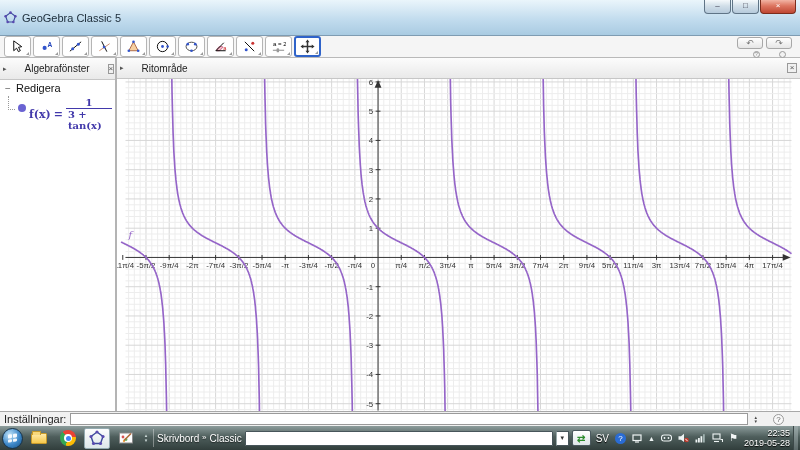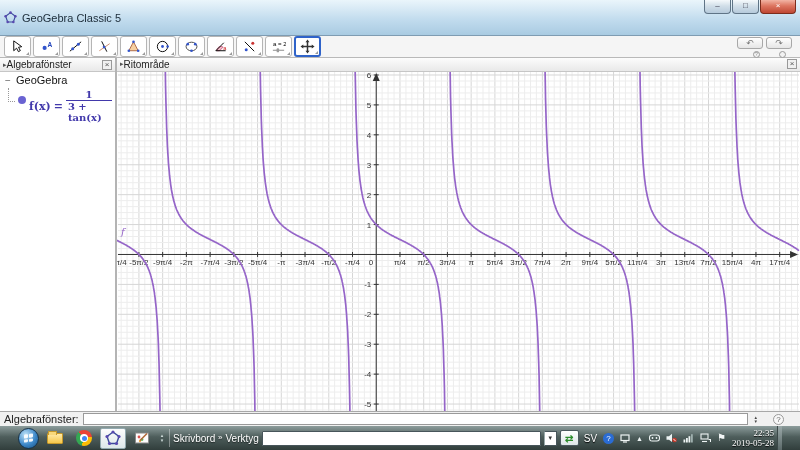--- a/index.html
+++ b/index.html
@@ -33,22 +33,22 @@
     border-left:3px solid transparent; border-bottom:3px solid #9a9a9a; }
   .undo-redo { position:absolute; top:1px; right:8px; display:flex; gap:3px; }
   .ur-btn { width:26px; height:12px; border:1px solid #a8a8a8; border-radius:3px;
     background:linear-gradient(#ffffff,#e6e6e6); font-size:9px; line-height:10px; text-align:center; color:#777; }
   .mini-icons { position:absolute; top:15px; right:14px; display:flex; gap:19px; }
   .mini { width:7px; height:7px; border:1px solid #9a9a9a; border-radius:50%;
     font-size:5px; line-height:5px; text-align:center; color:#888; background:#f2f2f2; }
 
   
   .main { display:flex; height:353px; }
-  .panel-head { height:14px; background:linear-gradient(#fcfcfc,#e9e9e9); border-bottom:1px solid #c6c6c6;
-    display:flex; align-items:center; font-size:10px; color:#222; padding:0 3px; gap:0; }
+  .panel-head { height:22px; background:linear-gradient(#fcfcfc,#e9e9e9); border-bottom:1px solid #c6c6c6;
+    display:flex; align-items:center; font-size:10px; color:#222; padding:0 3px; gap:18px; }
   .ph-arrow { font-size:7px; color:#555; }
   .ph-close { margin-left:auto; width:10px; height:10px; border:1px solid #999; background:#f0f0f0;
     font-size:8px; line-height:8px; text-align:center; color:#555; }
   .algebra { width:117px; border-right:2px solid #b4b4b4; background:#fff; display:flex; flex-direction:column; }
   .algebra-body { padding:2px 3px; font-size:11px; color:#111; }
   .group-row { display:flex; align-items:center; gap:4px; padding-left:2px; }
   .collapse { color:#666; font-size:10px; width:7px; }
   .func-row { display:flex; align-items:flex-start; gap:3px; margin-top:2px; }
   .tree-elbow { width:8px; height:14px; border-left:1px dotted #999; border-bottom:1px dotted #999;
     margin-left:5px; }
@@ -66,21 +66,21 @@
     align-items:center; font-size:11px; gap:4px; padding:0 0 0 4px; }
   .inputbar label { color:#222; font-size:11px; }
   .cmd-input { flex:1; height:12px; border:1px solid #9a9a9a; background:#fff; font-size:10px; padding:0 2px; }
   .spin { display:flex; flex-direction:column; font-size:5px; line-height:4px; color:#444; margin-left:2px; }
   .help-btn { width:11px; height:11px; border:1px solid #999; border-radius:50%; font-size:8px; line-height:9px;
     text-align:center; color:#666; background:#f8f8f8; margin:0 16px 0 12px; flex:none; }
 
   
   .taskbar { height:24px; background:linear-gradient(#90a0a0 0%,#55656563 10%,#4e5d5d 45%,#323f3e 100%),#44514f;
     background:linear-gradient(#8d9d9c,#4e5e5c 45%,#313e3c); display:flex; align-items:center;
-    padding:0 18px; gap:3px; }
+    padding:0 2px; gap:3px; }
   .orb { width:21px; height:21px; border-radius:50%; border:1px solid #16324a;
     background:radial-gradient(circle at 35% 30%, #bfe3f8, #3d88c9 55%, #17507f);
     display:flex; align-items:center; justify-content:center; flex:none; }
   .orb-flag { width:9px; height:8px; display:grid; grid-template-columns:1fr 1fr; gap:1px; transform:skewY(-8deg); }
   .orb-flag i { background:rgba(255,255,255,.92); border-radius:1px; }
   .task-icon { width:26px; height:21px; border-radius:2px; display:flex; align-items:center; justify-content:center; flex:none; }
   .task-icon.active { background:linear-gradient(#fdfdfd,#dde7e9); border:1px solid #93aab0; }
   .folder { width:16px; height:11px; background:linear-gradient(#ffeaa9,#f6c84b); border:1px solid #c79a2b;
     border-radius:1px; position:relative; }
   .folder::before { content:''; position:absolute; top:-3px; left:0; width:7px; height:3px;
@@ -101,21 +101,21 @@
     border-radius:2px; display:flex; align-items:center; justify-content:center; font-size:10px;
     color:#2c8c2c; font-weight:bold; flex:none; }
   .tray { display:flex; align-items:center; gap:6px; margin-left:2px; flex:none; }
   .sv { color:#fff; font-size:10px; text-shadow:0 1px 1px #000; }
   .tray-help { width:11px; height:11px; border-radius:50%; background:#2a6cd4; color:#fff; font-size:8px;
     line-height:11px; text-align:center; }
   .tray-up { color:#eef4f4; font-size:7px; }
   .tray svg { display:block; }
   .flag-glyph { color:#f3f6f6; font-size:10px; line-height:10px; }
   .clock { color:#fff; font-size:9px; line-height:10px; text-align:right; text-shadow:0 1px 1px #000;
-    margin-left:3px; flex:none;font-family:Liberation Serif, serif; }
+    margin-left:3px; flex:none; }
   .show-desktop { width:5px; height:24px; background:linear-gradient(#9aa8a8,#5c6a6a); border-left:1px solid #3c4848; flex:none; }
 </style>
 </head>
 <body>
 
 <div class="app">
 
   <div class="titlebar">
     <svg width="13" height="13" viewBox="0 0 16 16">
       <polygon points="8,2 14,6.5 11.5,13.5 4.5,13.5 2,6.5" fill="none" stroke="#3a4a9a" stroke-width="1.4"></polygon>
@@ -240,21 +240,21 @@
   <div class="main">
     <div class="algebra">
       <div class="panel-head">
         <span class="ph-arrow">▸</span>
         <span>Algebrafönster</span>
         <span class="ph-close">×</span>
       </div>
       <div class="algebra-body">
         <div class="group-row">
           <span class="collapse">−</span>
-          <span>GeoGebra</span>
+          <span>Redigera</span>
         </div>
         <div class="func-row">
           <span class="tree-elbow"></span>
           <span class="obj-dot"></span>
           <span class="math">
             <span>f(x)</span>
             <span>=</span>
             <span class="frac">
               <span class="num">1</span>
               <span class="den">3 + tan(x)</span>
@@ -526,21 +526,21 @@
           <text x="254" y="36.0" font-size="8" fill="#333" text-anchor="end">5</text>
           <line x1="256.5" y1="3.0" x2="261.5" y2="3.0" stroke="#333"></line>
           <text x="254" y="6.0" font-size="8" fill="#333" text-anchor="end">6</text>
           <path d="M-4.6,167.1L-4.3,167.3L-3.9,167.5L-3.5,167.6L-3.2,167.8L-2.8,168.0L-2.5,168.2L-2.1,168.4L-1.7,168.5L-1.4,168.7L-1.0,168.9L-0.6,169.1L-0.3,169.3L0.1,169.4L0.5,169.6L0.8,169.8L1.2,170.0L1.5,170.2L1.9,170.3L2.3,170.5L2.6,170.7L3.0,170.9L3.4,171.1L3.7,171.3L4.1,171.5L4.5,171.7L4.8,171.9L5.2,172.0L5.5,172.2L5.9,172.4L6.3,172.6L6.6,172.8L7.0,173.0L7.4,173.2L7.7,173.4L8.1,173.6L8.5,173.8L8.8,174.1L9.2,174.3L9.5,174.5L9.9,174.7L10.3,174.9L10.6,175.1L11.0,175.3L11.4,175.6L11.7,175.8L12.1,176.0L12.5,176.3L12.8,176.5L13.2,176.7L13.5,177.0L13.9,177.2L14.3,177.5L14.6,177.7L15.0,178.0L15.4,178.2L15.7,178.5L16.1,178.8L16.5,179.1L16.8,179.3L17.2,179.6L17.5,179.9L17.9,180.2L18.3,180.5L18.6,180.8L19.0,181.1L19.4,181.5L19.7,181.8L20.1,182.1L20.5,182.5L20.8,182.8L21.2,183.2L21.5,183.5L21.9,183.9L22.3,184.3L22.6,184.7L23.0,185.1L23.4,185.5L23.7,186.0L24.1,186.4L24.5,186.9L24.8,187.4L25.2,187.8L25.5,188.3L25.9,188.9L26.3,189.4L26.6,190.0L27.0,190.5L27.4,191.1L27.7,191.7L28.1,192.4L28.5,193.1L28.8,193.8L29.2,194.5L29.5,195.2L29.9,196.0L30.3,196.9L30.6,197.7L31.0,198.6L31.4,199.6L31.7,200.6L32.1,201.6L32.5,202.8L32.8,203.9L33.2,205.2L33.5,206.5L33.9,207.9L34.3,209.4L34.6,211.0L35.0,212.8L35.4,214.6L35.7,216.6L36.1,218.7L36.5,221.1L36.8,223.6L37.2,226.4L37.5,229.5L37.9,232.8L38.3,236.6L38.6,240.7L39.0,245.4L39.4,250.7L39.7,256.8L40.1,263.7L40.5,271.9L40.8,281.5L41.2,293.0L41.5,307.1L41.9,324.7L42.3,347.4L42.6,377.7L43.0,390.0L43.4,390.0L43.7,390.0L44.1,390.0L44.5,390.0M44.8,-50.0L45.2,-50.0L45.5,-50.0L45.9,-50.0L46.3,-50.0L46.6,-50.0L47.0,-38.3L47.4,-8.9L47.7,13.2L48.1,30.4L48.5,44.2L48.8,55.5L49.2,65.0L49.5,73.0L49.9,79.9L50.3,85.8L50.6,91.1L51.0,95.7L51.4,99.8L51.7,103.5L52.1,106.9L52.5,109.9L52.8,112.6L53.2,115.2L53.5,117.5L53.9,119.6L54.3,121.6L54.6,123.4L55.0,125.1L55.4,126.7L55.7,128.2L56.1,129.6L56.5,130.9L56.8,132.2L57.2,133.4L57.5,134.5L57.9,135.5L58.3,136.5L58.6,137.5L59.0,138.4L59.4,139.2L59.7,140.1L60.1,140.8L60.5,141.6L60.8,142.3L61.2,143.0L61.5,143.7L61.9,144.3L62.3,144.9L62.6,145.5L63.0,146.1L63.4,146.7L63.7,147.2L64.1,147.7L64.5,148.2L64.8,148.7L65.2,149.2L65.5,149.6L65.9,150.1L66.3,150.5L66.6,150.9L67.0,151.3L67.4,151.7L67.7,152.1L68.1,152.5L68.5,152.9L68.8,153.2L69.2,153.6L69.5,153.9L69.9,154.2L70.3,154.6L70.6,154.9L71.0,155.2L71.4,155.5L71.7,155.8L72.1,156.1L72.5,156.4L72.8,156.7L73.2,157.0L73.5,157.2L73.9,157.5L74.3,157.8L74.6,158.0L75.0,158.3L75.4,158.5L75.7,158.8L76.1,159.0L76.5,159.3L76.8,159.5L77.2,159.8L77.5,160.0L77.9,160.2L78.3,160.5L78.6,160.7L79.0,160.9L79.4,161.1L79.7,161.3L80.1,161.5L80.5,161.8L80.8,162.0L81.2,162.2L81.5,162.4L81.9,162.6L82.3,162.8L82.6,163.0L83.0,163.2L83.4,163.4L83.7,163.6L84.1,163.8L84.5,164.0L84.8,164.2L85.2,164.4L85.5,164.5L85.9,164.7L86.3,164.9L86.6,165.1L87.0,165.3L87.4,165.5L87.7,165.7L88.1,165.9L88.5,166.0L88.8,166.2L89.2,166.4L89.5,166.6L89.9,166.8L90.3,166.9L90.6,167.1L91.0,167.3L91.4,167.5L91.7,167.7L92.1,167.8L92.5,168.0L92.8,168.2L93.2,168.4L93.5,168.6L93.9,168.7L94.3,168.9L94.6,169.1L95.0,169.3L95.4,169.5L95.7,169.7L96.1,169.8L96.5,170.0L96.8,170.2L97.2,170.4L97.5,170.6L97.9,170.8L98.3,170.9L98.6,171.1L99.0,171.3L99.4,171.5L99.7,171.7L100.1,171.9L100.5,172.1L100.8,172.3L101.2,172.5L101.5,172.7L101.9,172.9L102.3,173.1L102.6,173.3L103.0,173.5L103.4,173.7L103.7,173.9L104.1,174.1L104.5,174.3L104.8,174.5L105.2,174.7L105.5,174.9L105.9,175.2L106.3,175.4L106.6,175.6L107.0,175.8L107.4,176.1L107.7,176.3L108.1,176.5L108.5,176.8L108.8,177.0L109.2,177.3L109.5,177.5L109.9,177.8L110.3,178.0L110.6,178.3L111.0,178.6L111.4,178.8L111.7,179.1L112.1,179.4L112.5,179.7L112.8,180.0L113.2,180.3L113.5,180.6L113.9,180.9L114.3,181.2L114.6,181.5L115.0,181.9L115.4,182.2L115.7,182.5L116.1,182.9L116.5,183.3L116.8,183.6L117.2,184.0L117.5,184.4L117.9,184.8L118.3,185.2L118.6,185.6L119.0,186.1L119.4,186.5L119.7,187.0L120.1,187.4L120.5,187.9L120.8,188.4L121.2,189.0L121.5,189.5L121.9,190.1L122.3,190.6L122.6,191.2L123.0,191.9L123.4,192.5L123.7,193.2L124.1,193.9L124.5,194.6L124.8,195.4L125.2,196.2L125.5,197.0L125.9,197.9L126.3,198.8L126.6,199.8L127.0,200.8L127.4,201.9L127.7,203.0L128.1,204.2L128.5,205.4L128.8,206.8L129.2,208.2L129.5,209.7L129.9,211.4L130.3,213.1L130.6,215.0L131.0,217.0L131.4,219.2L131.7,221.6L132.1,224.2L132.5,227.0L132.8,230.1L133.2,233.5L133.5,237.4L133.9,241.6L134.3,246.4L134.6,251.9L135.0,258.1L135.4,265.3L135.7,273.7L136.1,283.6L136.5,295.6L136.8,310.3L137.2,328.8L137.5,352.8L137.9,385.0L138.3,390.0L138.6,390.0L139.0,390.0L139.4,390.0L139.7,390.0M140.1,-50.0L140.5,-50.0L140.8,-50.0L141.2,-50.0L141.5,-50.0L141.9,-50.0L142.3,-31.6L142.6,-4.0L143.0,17.0L143.4,33.4L143.7,46.7L144.1,57.6L144.5,66.7L144.8,74.5L145.2,81.1L145.5,86.9L145.9,92.1L146.3,96.6L146.6,100.6L147.0,104.2L147.4,107.5L147.7,110.5L148.1,113.2L148.5,115.6L148.8,117.9L149.2,120.0L149.5,122.0L149.9,123.8L150.3,125.5L150.6,127.0L151.0,128.5L151.4,129.9L151.7,131.2L152.1,132.4L152.5,133.6L152.8,134.7L153.2,135.7L153.5,136.7L153.9,137.6L154.3,138.5L154.6,139.4L155.0,140.2L155.4,141.0L155.7,141.7L156.1,142.5L156.5,143.1L156.8,143.8L157.2,144.4L157.5,145.1L157.9,145.6L158.3,146.2L158.6,146.8L159.0,147.3L159.4,147.8L159.7,148.3L160.1,148.8L160.5,149.3L160.8,149.7L161.2,150.2L161.5,150.6L161.9,151.0L162.3,151.4L162.6,151.8L163.0,152.2L163.4,152.6L163.7,152.9L164.1,153.3L164.5,153.6L164.8,154.0L165.2,154.3L165.5,154.6L165.9,155.0L166.3,155.3L166.6,155.6L167.0,155.9L167.4,156.2L167.7,156.5L168.1,156.7L168.5,157.0L168.8,157.3L169.2,157.6L169.5,157.8L169.9,158.1L170.3,158.3L170.6,158.6L171.0,158.8L171.4,159.1L171.7,159.3L172.1,159.6L172.5,159.8L172.8,160.0L173.2,160.3L173.5,160.5L173.9,160.7L174.3,160.9L174.6,161.2L175.0,161.4L175.4,161.6L175.7,161.8L176.1,162.0L176.5,162.2L176.8,162.4L177.2,162.6L177.5,162.8L177.9,163.0L178.3,163.2L178.6,163.4L179.0,163.6L179.4,163.8L179.7,164.0L180.1,164.2L180.5,164.4L180.8,164.6L181.2,164.8L181.5,165.0L181.9,165.1L182.3,165.3L182.6,165.5L183.0,165.7L183.4,165.9L183.7,166.1L184.1,166.3L184.5,166.4L184.8,166.6L185.2,166.8L185.5,167.0L185.9,167.2L186.3,167.3L186.6,167.5L187.0,167.7L187.4,167.9L187.7,168.1L188.1,168.2L188.5,168.4L188.8,168.6L189.2,168.8L189.5,169.0L189.9,169.1L190.3,169.3L190.6,169.5L191.0,169.7L191.4,169.9L191.7,170.1L192.1,170.2L192.5,170.4L192.8,170.6L193.2,170.8L193.5,171.0L193.9,171.2L194.3,171.4L194.6,171.5L195.0,171.7L195.4,171.9L195.7,172.1L196.1,172.3L196.5,172.5L196.8,172.7L197.2,172.9L197.5,173.1L197.9,173.3L198.3,173.5L198.6,173.7L199.0,173.9L199.4,174.1L199.7,174.3L200.1,174.6L200.5,174.8L200.8,175.0L201.2,175.2L201.5,175.4L201.9,175.7L202.3,175.9L202.6,176.1L203.0,176.4L203.4,176.6L203.7,176.8L204.1,177.1L204.5,177.3L204.8,177.6L205.2,177.8L205.5,178.1L205.9,178.4L206.3,178.6L206.6,178.9L207.0,179.2L207.4,179.5L207.7,179.7L208.1,180.0L208.5,180.3L208.8,180.6L209.2,181.0L209.5,181.3L209.9,181.6L210.3,181.9L210.6,182.3L211.0,182.6L211.4,183.0L211.7,183.3L212.1,183.7L212.5,184.1L212.8,184.5L213.2,184.9L213.5,185.3L213.9,185.7L214.3,186.2L214.6,186.6L215.0,187.1L215.4,187.5L215.7,188.0L216.1,188.5L216.5,189.1L216.8,189.6L217.2,190.2L217.5,190.8L217.9,191.4L218.3,192.0L218.6,192.7L219.0,193.3L219.4,194.0L219.7,194.8L220.1,195.5L220.5,196.4L220.8,197.2L221.2,198.1L221.5,199.0L221.9,200.0L222.3,201.0L222.6,202.1L223.0,203.2L223.4,204.4L223.7,205.7L224.1,207.1L224.5,208.5L224.8,210.1L225.2,211.7L225.5,213.5L225.9,215.4L226.3,217.4L226.6,219.7L227.0,222.1L227.4,224.7L227.7,227.6L228.1,230.8L228.5,234.3L228.8,238.2L229.2,242.5L229.5,247.4L229.9,253.0L230.3,259.4L230.6,266.8L231.0,275.5L231.4,285.8L231.7,298.3L232.1,313.7L232.5,333.1L232.8,358.4L233.2,390.0L233.5,390.0L233.9,390.0L234.3,390.0L234.6,390.0L235.0,390.0M235.4,-50.0L235.7,-50.0L236.1,-50.0L236.5,-50.0L236.8,-50.0L237.2,-50.0L237.5,-25.4L237.9,0.7L238.3,20.6L238.6,36.3L239.0,49.0L239.4,59.5L239.7,68.3L240.1,75.9L240.5,82.4L240.8,88.0L241.2,93.0L241.5,97.4L241.9,101.4L242.3,104.9L242.6,108.1L243.0,111.0L243.4,113.7L243.7,116.1L244.1,118.4L244.5,120.4L244.8,122.3L245.2,124.1L245.5,125.8L245.9,127.3L246.3,128.8L246.6,130.2L247.0,131.4L247.4,132.7L247.7,133.8L248.1,134.9L248.5,135.9L248.8,136.9L249.2,137.8L249.5,138.7L249.9,139.6L250.3,140.4L250.6,141.1L251.0,141.9L251.4,142.6L251.7,143.3L252.1,143.9L252.5,144.6L252.8,145.2L253.2,145.8L253.5,146.3L253.9,146.9L254.3,147.4L254.6,147.9L255.0,148.4L255.4,148.9L255.7,149.4L256.1,149.8L256.5,150.2L256.8,150.7L257.2,151.1L257.5,151.5L257.9,151.9L258.3,152.3L258.6,152.6L259.0,153.0L259.4,153.4L259.7,153.7L260.1,154.0L260.5,154.4L260.8,154.7L261.2,155.0L261.5,155.3L261.9,155.6L262.3,155.9L262.6,156.2L263.0,156.5L263.4,156.8L263.7,157.1L264.1,157.4L264.5,157.6L264.8,157.9L265.2,158.1L265.5,158.4L265.9,158.7L266.3,158.9L266.6,159.1L267.0,159.4L267.4,159.6L267.7,159.9L268.1,160.1L268.5,160.3L268.8,160.5L269.2,160.8L269.5,161.0L269.9,161.2L270.3,161.4L270.6,161.6L271.0,161.8L271.4,162.1L271.7,162.3L272.1,162.5L272.5,162.7L272.8,162.9L273.2,163.1L273.5,163.3L273.9,163.5L274.3,163.7L274.6,163.9L275.0,164.1L275.4,164.2L275.7,164.4L276.1,164.6L276.5,164.8L276.8,165.0L277.2,165.2L277.5,165.4L277.9,165.6L278.3,165.7L278.6,165.9L279.0,166.1L279.4,166.3L279.7,166.5L280.1,166.7L280.5,166.8L280.8,167.0L281.2,167.2L281.5,167.4L281.9,167.6L282.3,167.7L282.6,167.9L283.0,168.1L283.4,168.3L283.7,168.5L284.1,168.6L284.5,168.8L284.8,169.0L285.2,169.2L285.5,169.4L285.9,169.5L286.3,169.7L286.6,169.9L287.0,170.1L287.4,170.3L287.7,170.5L288.1,170.6L288.5,170.8L288.8,171.0L289.2,171.2L289.5,171.4L289.9,171.6L290.3,171.8L290.6,172.0L291.0,172.2L291.4,172.4L291.7,172.6L292.1,172.7L292.5,172.9L292.8,173.1L293.2,173.4L293.5,173.6L293.9,173.8L294.3,174.0L294.6,174.2L295.0,174.4L295.4,174.6L295.7,174.8L296.1,175.0L296.5,175.3L296.8,175.5L297.2,175.7L297.5,175.9L297.9,176.2L298.3,176.4L298.6,176.6L299.0,176.9L299.4,177.1L299.7,177.4L300.1,177.6L300.5,177.9L300.8,178.1L301.2,178.4L301.5,178.7L301.9,179.0L302.3,179.2L302.6,179.5L303.0,179.8L303.4,180.1L303.7,180.4L304.1,180.7L304.5,181.0L304.8,181.3L305.2,181.7L305.5,182.0L305.9,182.3L306.3,182.7L306.6,183.0L307.0,183.4L307.4,183.8L307.7,184.2L308.1,184.6L308.5,185.0L308.8,185.4L309.2,185.8L309.5,186.2L309.9,186.7L310.3,187.2L310.6,187.6L311.0,188.1L311.4,188.7L311.7,189.2L312.1,189.7L312.5,190.3L312.8,190.9L313.2,191.5L313.5,192.1L313.9,192.8L314.3,193.5L314.6,194.2L315.0,194.9L315.4,195.7L315.7,196.5L316.1,197.4L316.5,198.3L316.8,199.2L317.2,200.2L317.5,201.2L317.9,202.3L318.3,203.5L318.6,204.7L319.0,206.0L319.4,207.3L319.7,208.8L320.1,210.4L320.5,212.1L320.8,213.8L321.2,215.8L321.5,217.9L321.9,220.1L322.3,222.6L322.6,225.3L323.0,228.2L323.4,231.4L323.7,235.0L324.1,239.0L324.5,243.5L324.8,248.5L325.2,254.2L325.5,260.8L325.9,268.5L326.3,277.5L326.6,288.2L327.0,301.1L327.4,317.2L327.7,337.6L328.1,364.5L328.5,390.0L328.8,390.0L329.2,390.0L329.5,390.0L329.9,390.0L330.3,390.0M330.6,-50.0L331.0,-50.0L331.4,-50.0L331.7,-50.0L332.1,-50.0L332.5,-50.0L332.8,-19.6L333.2,5.1L333.5,24.0L333.9,39.1L334.3,51.3L334.6,61.4L335.0,69.9L335.4,77.2L335.7,83.6L336.1,89.1L336.5,93.9L336.8,98.2L337.2,102.1L337.5,105.6L337.9,108.7L338.3,111.6L338.6,114.2L339.0,116.6L339.4,118.8L339.7,120.8L340.1,122.7L340.5,124.5L340.8,126.1L341.2,127.6L341.5,129.1L341.9,130.4L342.3,131.7L342.6,132.9L343.0,134.0L343.4,135.1L343.7,136.1L344.1,137.1L344.5,138.0L344.8,138.9L345.2,139.7L345.5,140.5L345.9,141.3L346.3,142.0L346.6,142.7L347.0,143.4L347.4,144.1L347.7,144.7L348.1,145.3L348.5,145.9L348.8,146.4L349.2,147.0L349.5,147.5L349.9,148.0L350.3,148.5L350.6,149.0L351.0,149.4L351.4,149.9L351.7,150.3L352.1,150.8L352.5,151.2L352.8,151.6L353.2,152.0L353.5,152.3L353.9,152.7L354.3,153.1L354.6,153.4L355.0,153.8L355.4,154.1L355.7,154.4L356.1,154.8L356.5,155.1L356.8,155.4L357.2,155.7L357.5,156.0L357.9,156.3L358.3,156.6L358.6,156.9L359.0,157.1L359.4,157.4L359.7,157.7L360.1,157.9L360.5,158.2L360.8,158.4L361.2,158.7L361.5,158.9L361.9,159.2L362.3,159.4L362.6,159.7L363.0,159.9L363.4,160.1L363.7,160.4L364.1,160.6L364.5,160.8L364.8,161.0L365.2,161.2L365.5,161.5L365.9,161.7L366.3,161.9L366.6,162.1L367.0,162.3L367.4,162.5L367.7,162.7L368.1,162.9L368.5,163.1L368.8,163.3L369.2,163.5L369.5,163.7L369.9,163.9L370.3,164.1L370.6,164.3L371.0,164.5L371.4,164.7L371.7,164.9L372.1,165.0L372.5,165.2L372.8,165.4L373.2,165.6L373.5,165.8L373.9,166.0L374.3,166.1L374.6,166.3L375.0,166.5L375.4,166.7L375.7,166.9L376.1,167.1L376.5,167.2L376.8,167.4L377.2,167.6L377.5,167.8L377.9,168.0L378.3,168.1L378.6,168.3L379.0,168.5L379.4,168.7L379.7,168.9L380.1,169.0L380.5,169.2L380.8,169.4L381.2,169.6L381.5,169.8L381.9,169.9L382.3,170.1L382.6,170.3L383.0,170.5L383.4,170.7L383.7,170.9L384.1,171.1L384.5,171.2L384.8,171.4L385.2,171.6L385.5,171.8L385.9,172.0L386.3,172.2L386.6,172.4L387.0,172.6L387.4,172.8L387.7,173.0L388.1,173.2L388.5,173.4L388.8,173.6L389.2,173.8L389.5,174.0L389.9,174.2L390.3,174.4L390.6,174.6L391.0,174.9L391.4,175.1L391.7,175.3L392.1,175.5L392.5,175.8L392.8,176.0L393.2,176.2L393.5,176.4L393.9,176.7L394.3,176.9L394.6,177.2L395.0,177.4L395.4,177.7L395.7,177.9L396.1,178.2L396.5,178.5L396.8,178.7L397.2,179.0L397.5,179.3L397.9,179.6L398.3,179.9L398.6,180.2L399.0,180.5L399.4,180.8L399.7,181.1L400.1,181.4L400.5,181.7L400.8,182.1L401.2,182.4L401.5,182.8L401.9,183.1L402.3,183.5L402.6,183.9L403.0,184.2L403.4,184.6L403.7,185.0L404.1,185.5L404.5,185.9L404.8,186.3L405.2,186.8L405.5,187.3L405.9,187.7L406.3,188.2L406.6,188.8L407.0,189.3L407.4,189.8L407.7,190.4L408.1,191.0L408.5,191.6L408.8,192.3L409.2,192.9L409.5,193.6L409.9,194.3L410.3,195.1L410.6,195.9L411.0,196.7L411.4,197.5L411.7,198.4L412.1,199.4L412.5,200.4L412.8,201.4L413.2,202.5L413.5,203.7L413.9,204.9L414.3,206.2L414.6,207.6L415.0,209.1L415.4,210.7L415.7,212.4L416.1,214.2L416.5,216.2L416.8,218.3L417.2,220.6L417.5,223.1L417.9,225.8L418.3,228.8L418.6,232.1L419.0,235.8L419.4,239.9L419.7,244.4L420.1,249.6L420.5,255.5L420.8,262.3L421.2,270.2L421.5,279.4L421.9,290.6L422.3,304.1L422.6,320.9L423.0,342.4L423.4,370.9L423.7,390.0L424.1,390.0L424.5,390.0L424.8,390.0L425.2,390.0L425.5,390.0M425.9,-50.0L426.3,-50.0L426.6,-50.0L427.0,-50.0L427.4,-50.0L427.7,-45.3L428.1,-14.0L428.5,9.3L428.8,27.3L429.2,41.7L429.5,53.5L429.9,63.2L430.3,71.5L430.6,78.6L431.0,84.7L431.4,90.1L431.7,94.8L432.1,99.1L432.5,102.8L432.8,106.2L433.2,109.3L433.5,112.1L433.9,114.7L434.3,117.0L434.6,119.2L435.0,121.2L435.4,123.1L435.7,124.8L436.1,126.4L436.5,127.9L436.8,129.4L437.2,130.7L437.5,131.9L437.9,133.1L438.3,134.2L438.6,135.3L439.0,136.3L439.4,137.3L439.7,138.2L440.1,139.1L440.5,139.9L440.8,140.7L441.2,141.4L441.5,142.2L441.9,142.9L442.3,143.5L442.6,144.2L443.0,144.8L443.4,145.4L443.7,146.0L444.1,146.5L444.5,147.1L444.8,147.6L445.2,148.1L445.5,148.6L445.9,149.1L446.3,149.5L446.6,150.0L447.0,150.4L447.4,150.8L447.7,151.2L448.1,151.6L448.5,152.0L448.8,152.4L449.2,152.8L449.5,153.1L449.9,153.5L450.3,153.8L450.6,154.2L451.0,154.5L451.4,154.8L451.7,155.1L452.1,155.5L452.5,155.8L452.8,156.1L453.2,156.3L453.5,156.6L453.9,156.9L454.3,157.2L454.6,157.5L455.0,157.7L455.4,158.0L455.7,158.2L456.1,158.5L456.5,158.8L456.8,159.0L457.2,159.2L457.5,159.5L457.9,159.7L458.3,159.9L458.6,160.2L459.0,160.4L459.4,160.6L459.7,160.9L460.1,161.1L460.5,161.3L460.8,161.5L461.2,161.7L461.5,161.9L461.9,162.1L462.3,162.3L462.6,162.5L463.0,162.8L463.4,163.0L463.7,163.2L464.1,163.4L464.5,163.5L464.8,163.7L465.2,163.9L465.5,164.1L465.9,164.3L466.3,164.5L466.6,164.7L467.0,164.9L467.4,165.1L467.7,165.3L468.1,165.4L468.5,165.6L468.8,165.8L469.2,166.0L469.5,166.2L469.9,166.4L470.3,166.5L470.6,166.7L471.0,166.9L471.4,167.1L471.7,167.3L472.1,167.5L472.5,167.6L472.8,167.8L473.2,168.0L473.5,168.2L473.9,168.4L474.3,168.5L474.6,168.7L475.0,168.9L475.4,169.1L475.7,169.3L476.1,169.4L476.5,169.6L476.8,169.8L477.2,170.0L477.5,170.2L477.9,170.4L478.3,170.5L478.6,170.7L479.0,170.9L479.4,171.1L479.7,171.3L480.1,171.5L480.5,171.7L480.8,171.9L481.2,172.0L481.5,172.2L481.9,172.4L482.3,172.6L482.6,172.8L483.0,173.0L483.4,173.2L483.7,173.4L484.1,173.6L484.5,173.8L484.8,174.1L485.2,174.3L485.5,174.5L485.9,174.7L486.3,174.9L486.6,175.1L487.0,175.3L487.4,175.6L487.7,175.8L488.1,176.0L488.5,176.3L488.8,176.5L489.2,176.7L489.5,177.0L489.9,177.2L490.3,177.5L490.6,177.7L491.0,178.0L491.4,178.2L491.7,178.5L492.1,178.8L492.5,179.1L492.8,179.3L493.2,179.6L493.5,179.9L493.9,180.2L494.3,180.5L494.6,180.8L495.0,181.1L495.4,181.5L495.7,181.8L496.1,182.1L496.5,182.5L496.8,182.8L497.2,183.2L497.5,183.6L497.9,183.9L498.3,184.3L498.6,184.7L499.0,185.1L499.4,185.5L499.7,186.0L500.1,186.4L500.5,186.9L500.8,187.4L501.2,187.8L501.5,188.3L501.9,188.9L502.3,189.4L502.6,190.0L503.0,190.5L503.4,191.1L503.7,191.7L504.1,192.4L504.5,193.1L504.8,193.8L505.2,194.5L505.5,195.2L505.9,196.0L506.3,196.9L506.6,197.7L507.0,198.6L507.4,199.6L507.7,200.6L508.1,201.6L508.5,202.8L508.8,203.9L509.2,205.2L509.5,206.5L509.9,207.9L510.3,209.4L510.6,211.0L511.0,212.8L511.4,214.6L511.7,216.6L512.1,218.8L512.5,221.1L512.8,223.6L513.2,226.4L513.5,229.5L513.9,232.8L514.3,236.6L514.6,240.7L515.0,245.4L515.4,250.7L515.7,256.8L516.1,263.8L516.5,271.9L516.8,281.5L517.2,293.1L517.5,307.2L517.9,324.8L518.3,347.5L518.6,377.8L519.0,390.0L519.4,390.0L519.7,390.0L520.1,390.0L520.5,390.0M520.8,-50.0L521.2,-50.0L521.5,-50.0L521.9,-50.0L522.3,-50.0L522.6,-50.0L523.0,-38.2L523.4,-8.8L523.7,13.2L524.1,30.4L524.5,44.2L524.8,55.6L525.2,65.0L525.5,73.0L525.9,79.9L526.3,85.9L526.6,91.1L527.0,95.7L527.4,99.8L527.7,103.5L528.1,106.9L528.5,109.9L528.8,112.6L529.2,115.2L529.5,117.5L529.9,119.6L530.3,121.6L530.6,123.4L531.0,125.1L531.4,126.7L531.7,128.2L532.1,129.6L532.5,130.9L532.8,132.2L533.2,133.4L533.5,134.5L533.9,135.5L534.3,136.5L534.6,137.5L535.0,138.4L535.4,139.2L535.7,140.1L536.1,140.8L536.5,141.6L536.8,142.3L537.2,143.0L537.5,143.7L537.9,144.3L538.3,144.9L538.6,145.5L539.0,146.1L539.4,146.7L539.7,147.2L540.1,147.7L540.5,148.2L540.8,148.7L541.2,149.2L541.5,149.6L541.9,150.1L542.3,150.5L542.6,150.9L543.0,151.3L543.4,151.7L543.7,152.1L544.1,152.5L544.5,152.9L544.8,153.2L545.2,153.6L545.5,153.9L545.9,154.2L546.3,154.6L546.6,154.9L547.0,155.2L547.4,155.5L547.7,155.8L548.1,156.1L548.5,156.4L548.8,156.7L549.2,157.0L549.5,157.2L549.9,157.5L550.3,157.8L550.6,158.0L551.0,158.3L551.4,158.6L551.7,158.8L552.1,159.0L552.5,159.3L552.8,159.5L553.2,159.8L553.5,160.0L553.9,160.2L554.3,160.5L554.6,160.7L555.0,160.9L555.4,161.1L555.7,161.3L556.1,161.5L556.5,161.8L556.8,162.0L557.2,162.2L557.5,162.4L557.9,162.6L558.3,162.8L558.6,163.0L559.0,163.2L559.4,163.4L559.7,163.6L560.1,163.8L560.5,164.0L560.8,164.2L561.2,164.4L561.5,164.5L561.9,164.7L562.3,164.9L562.6,165.1L563.0,165.3L563.4,165.5L563.7,165.7L564.1,165.9L564.5,166.0L564.8,166.2L565.2,166.4L565.5,166.6L565.9,166.8L566.3,166.9L566.6,167.1L567.0,167.3L567.4,167.5L567.7,167.7L568.1,167.8L568.5,168.0L568.8,168.2L569.2,168.4L569.5,168.6L569.9,168.7L570.3,168.9L570.6,169.1L571.0,169.3L571.4,169.5L571.7,169.7L572.1,169.8L572.5,170.0L572.8,170.2L573.2,170.4L573.5,170.6L573.9,170.8L574.3,170.9L574.6,171.1L575.0,171.3L575.4,171.5L575.7,171.7L576.1,171.9L576.5,172.1L576.8,172.3L577.2,172.5L577.5,172.7L577.9,172.9L578.3,173.1L578.6,173.3L579.0,173.5L579.4,173.7L579.7,173.9L580.1,174.1L580.5,174.3L580.8,174.5L581.2,174.7L581.5,174.9L581.9,175.2L582.3,175.4L582.6,175.6L583.0,175.8L583.4,176.1L583.7,176.3L584.1,176.5L584.5,176.8L584.8,177.0L585.2,177.3L585.5,177.5L585.9,177.8L586.3,178.0L586.6,178.3L587.0,178.6L587.4,178.8L587.7,179.1L588.1,179.4L588.5,179.7L588.8,180.0L589.2,180.3L589.5,180.6L589.9,180.9L590.3,181.2L590.6,181.5L591.0,181.9L591.4,182.2L591.7,182.5L592.1,182.9L592.5,183.3L592.8,183.6L593.2,184.0L593.5,184.4L593.9,184.8L594.3,185.2L594.6,185.6L595.0,186.1L595.4,186.5L595.7,187.0L596.1,187.4L596.5,187.9L596.8,188.4L597.2,189.0L597.5,189.5L597.9,190.1L598.3,190.6L598.6,191.2L599.0,191.9L599.4,192.5L599.7,193.2L600.1,193.9L600.5,194.6L600.8,195.4L601.2,196.2L601.5,197.0L601.9,197.9L602.3,198.8L602.6,199.8L603.0,200.8L603.4,201.9L603.7,203.0L604.1,204.2L604.5,205.4L604.8,206.8L605.2,208.2L605.5,209.7L605.9,211.4L606.3,213.1L606.6,215.0L607.0,217.0L607.4,219.2L607.7,221.6L608.1,224.2L608.5,227.0L608.8,230.1L609.2,233.5L609.5,237.4L609.9,241.6L610.3,246.4L610.6,251.9L611.0,258.1L611.4,265.3L611.7,273.7L612.1,283.7L612.5,295.6L612.8,310.4L613.2,328.9L613.5,352.8L613.9,385.1L614.3,390.0L614.6,390.0L615.0,390.0L615.4,390.0L615.7,390.0M616.1,-50.0L616.5,-50.0L616.8,-50.0L617.2,-50.0L617.5,-50.0L617.9,-50.0L618.3,-31.6L618.6,-3.9L619.0,17.0L619.4,33.5L619.7,46.7L620.1,57.6L620.5,66.7L620.8,74.5L621.2,81.2L621.5,87.0L621.9,92.1L622.3,96.6L622.6,100.6L623.0,104.2L623.4,107.5L623.7,110.5L624.1,113.2L624.5,115.6L624.8,117.9L625.2,120.0L625.5,122.0L625.9,123.8L626.3,125.5L626.6,127.0L627.0,128.5L627.4,129.9L627.7,131.2L628.1,132.4L628.5,133.6L628.8,134.7L629.2,135.7L629.5,136.7L629.9,137.7L630.3,138.5L630.6,139.4L631.0,140.2L631.4,141.0L631.7,141.7L632.1,142.5L632.5,143.1L632.8,143.8L633.2,144.4L633.5,145.1L633.9,145.6L634.3,146.2L634.6,146.8L635.0,147.3L635.4,147.8L635.7,148.3L636.1,148.8L636.5,149.3L636.8,149.7L637.2,150.2L637.5,150.6L637.9,151.0L638.3,151.4L638.6,151.8L639.0,152.2L639.4,152.6L639.7,152.9L640.1,153.3L640.5,153.6L640.8,154.0L641.2,154.3L641.5,154.6L641.9,155.0L642.3,155.3L642.6,155.6L643.0,155.9L643.4,156.2L643.7,156.5L644.1,156.7L644.5,157.0L644.8,157.3L645.2,157.6L645.5,157.8L645.9,158.1L646.3,158.3L646.6,158.6L647.0,158.8L647.4,159.1L647.7,159.3L648.1,159.6L648.5,159.8L648.8,160.0L649.2,160.3L649.5,160.5L649.9,160.7L650.3,160.9L650.6,161.2L651.0,161.4L651.4,161.6L651.7,161.8L652.1,162.0L652.5,162.2L652.8,162.4L653.2,162.6L653.5,162.8L653.9,163.0L654.3,163.2L654.6,163.4L655.0,163.6L655.4,163.8L655.7,164.0L656.1,164.2L656.5,164.4L656.8,164.6L657.2,164.8L657.5,165.0L657.9,165.1L658.3,165.3L658.6,165.5L659.0,165.7L659.4,165.9L659.7,166.1L660.1,166.3L660.5,166.4L660.8,166.6L661.2,166.8L661.5,167.0L661.9,167.2L662.3,167.3L662.6,167.5L663.0,167.7L663.4,167.9L663.7,168.1L664.1,168.2L664.5,168.4L664.8,168.6L665.2,168.8L665.5,169.0L665.9,169.1L666.3,169.3L666.6,169.5L667.0,169.7L667.4,169.9L667.7,170.1L668.1,170.2L668.5,170.4L668.8,170.6L669.2,170.8L669.5,171.0L669.9,171.2L670.3,171.4L670.6,171.5L671.0,171.7L671.4,171.9L671.7,172.1L672.1,172.3L672.5,172.5L672.8,172.7L673.2,172.9L673.5,173.1L673.9,173.3L674.3,173.5L674.6,173.7L675.0,173.9L675.4,174.1L675.7,174.3L676.1,174.6L676.5,174.8L676.8,175.0L677.2,175.2L677.5,175.4L677.9,175.7L678.3,175.9L678.6,176.1L679.0,176.4L679.4,176.6L679.7,176.8L680.1,177.1L680.5,177.3L680.8,177.6L681.2,177.8L681.5,178.1L681.9,178.4L682.3,178.6L682.6,178.9L683.0,179.2" fill="none" stroke="#9565c8" stroke-width="1.7" stroke-linejoin="round"></path>
           <text x="3" y="163" font-size="10" font-style="italic" font-family="DejaVu Serif,serif" fill="#9565c8">f</text>
         </svg>
     </div>
   </div>
 
   <div class="inputbar">
-    <label>Algebrafönster:</label>
+    <label>Inställningar:</label>
     <input class="cmd-input" type="text" value="" style="">
     <span class="spin">
       <span>▴</span>
       <span>▾</span>
     </span>
     <div class="help-btn">?</div>
   </div>
 
   <div class="taskbar">
     <div class="orb">
@@ -581,21 +581,21 @@
     </div>
     <span class="tb-grip">
       <span>▴</span>
         <span>▾</span>
     </span>
     <span class="tb-divider"></span>
     <span class="tb-text">
       <span>Skrivbord</span>
       <sup class="chev">»</sup>
     </span>
-    <span class="tb-text">Verktyg</span>
+    <span class="tb-text">Classic</span>
     <input class="addr-input" type="text" value="" style="">
     <span class="addr-drop">▾</span>
     <div class="refresh-btn">⇄</div>
     <div class="tray">
       <span class="sv">SV</span>
       <span class="tray-help">?</span>
       <svg width="10" height="9" viewBox="0 0 10 9">
         <rect x="1" y="1" width="8" height="5.5" fill="none" stroke="#eef4f4" stroke-width="1.2"></rect>
         <line x1="3" y1="8" x2="7" y2="8" stroke="#eef4f4" stroke-width="1.2"></line>
       </svg>

